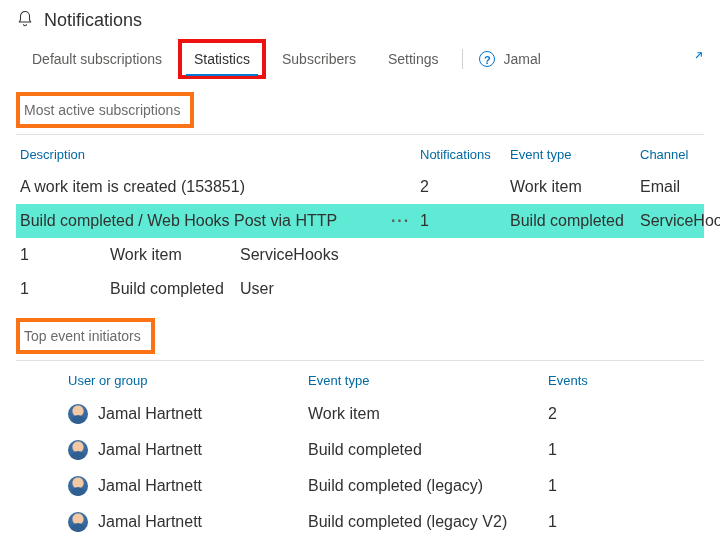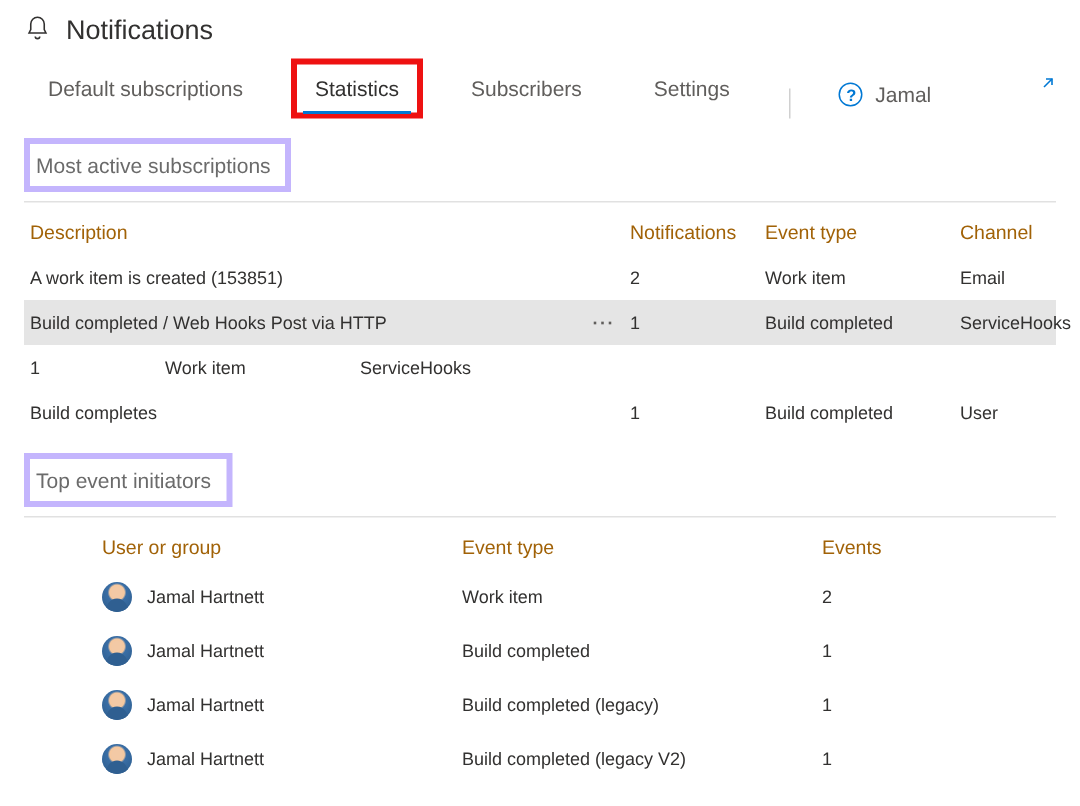--- a/index.html
+++ b/index.html
@@ -28,22 +28,22 @@
     fill: none;
     stroke-width: 1.4;
   }
   .header h1 {
     font-size: 18px;
     font-weight: 400;
     margin: 0;
   }
   .tabbar {
     display: flex;
-    align-items: flex-end;
-    gap: 16px;
+    align-items: center;
+    gap: 0;
     border-bottom: 1px solid transparent;
     position: relative;
   }
   .tab {
     padding: 8px 12px;
     font-size: 14px;
     color: #605e5c;
     cursor: pointer;
     border: 4px solid transparent;
     position: relative;
@@ -103,45 +103,45 @@
     stroke: #0078d4;
     fill: none;
     stroke-width: 1.6;
   }
   .section-title {
     display: inline-block;
     color: #6b6b6b;
     font-size: 14px;
     padding: 6px 10px 6px 4px;
     margin-top: 12px;
-    border: 4px solid #c4b5fd;
+    border: 4px solid #f97316;
   }
   hr.section-line {
     border: none;
     border-top: 1px solid #e1e1e1;
     margin: 6px 0 0 0;
   }
   .table {
     width: 100%;
     margin-top: 4px;
   }
   .thead, .trow {
     display: flex;
     align-items: center;
     padding: 8px 4px;
   }
   .thead {
-    color: #a16207;
+    color: #0369a1;
     font-size: 13px;
   }
   .trow {
-    font-size: 12px;
+    font-size: 16px;
   }
   .trow:hover, .trow.hover {
-    background: #e5e5e5;
+    background: #5eead4;
   }
   .t1 .c-desc { flex: 0 0 400px; display:flex; align-items:center; }
   .t1 .c-notif { flex: 0 0 90px; }
   .t1 .c-event { flex: 0 0 130px; }
   .t1 .c-chan { flex: 1 1 auto; }
   .t1 .desc-text { flex: 1 1 auto; }
   .more-dots {
     color: #605e5c;
     padding: 0 10px;
     letter-spacing: 1px;
@@ -243,24 +243,20 @@
       <div class="c-notif">1</div>
       <div class="c-event">Build completed</div>
       <div class="c-chan">ServiceHooks</div>
     </div>
     <div class="trow">
       <div class="c-notif">1</div>
       <div class="c-event">Work item</div>
       <div class="c-chan">ServiceHooks</div>
     </div>
     <div class="trow">
-      <div class="c-desc">
-          <span class="desc-text">Build completes</span>
-          <span class="more-dots">···</span>
-        </div>
       <div class="c-notif">1</div>
       <div class="c-event">Build completed</div>
       <div class="c-chan">User</div>
     </div>
   </div>
 
   <div>
     <span class="section-title">Top event initiators</span>
   </div>
   <hr class="section-line">

